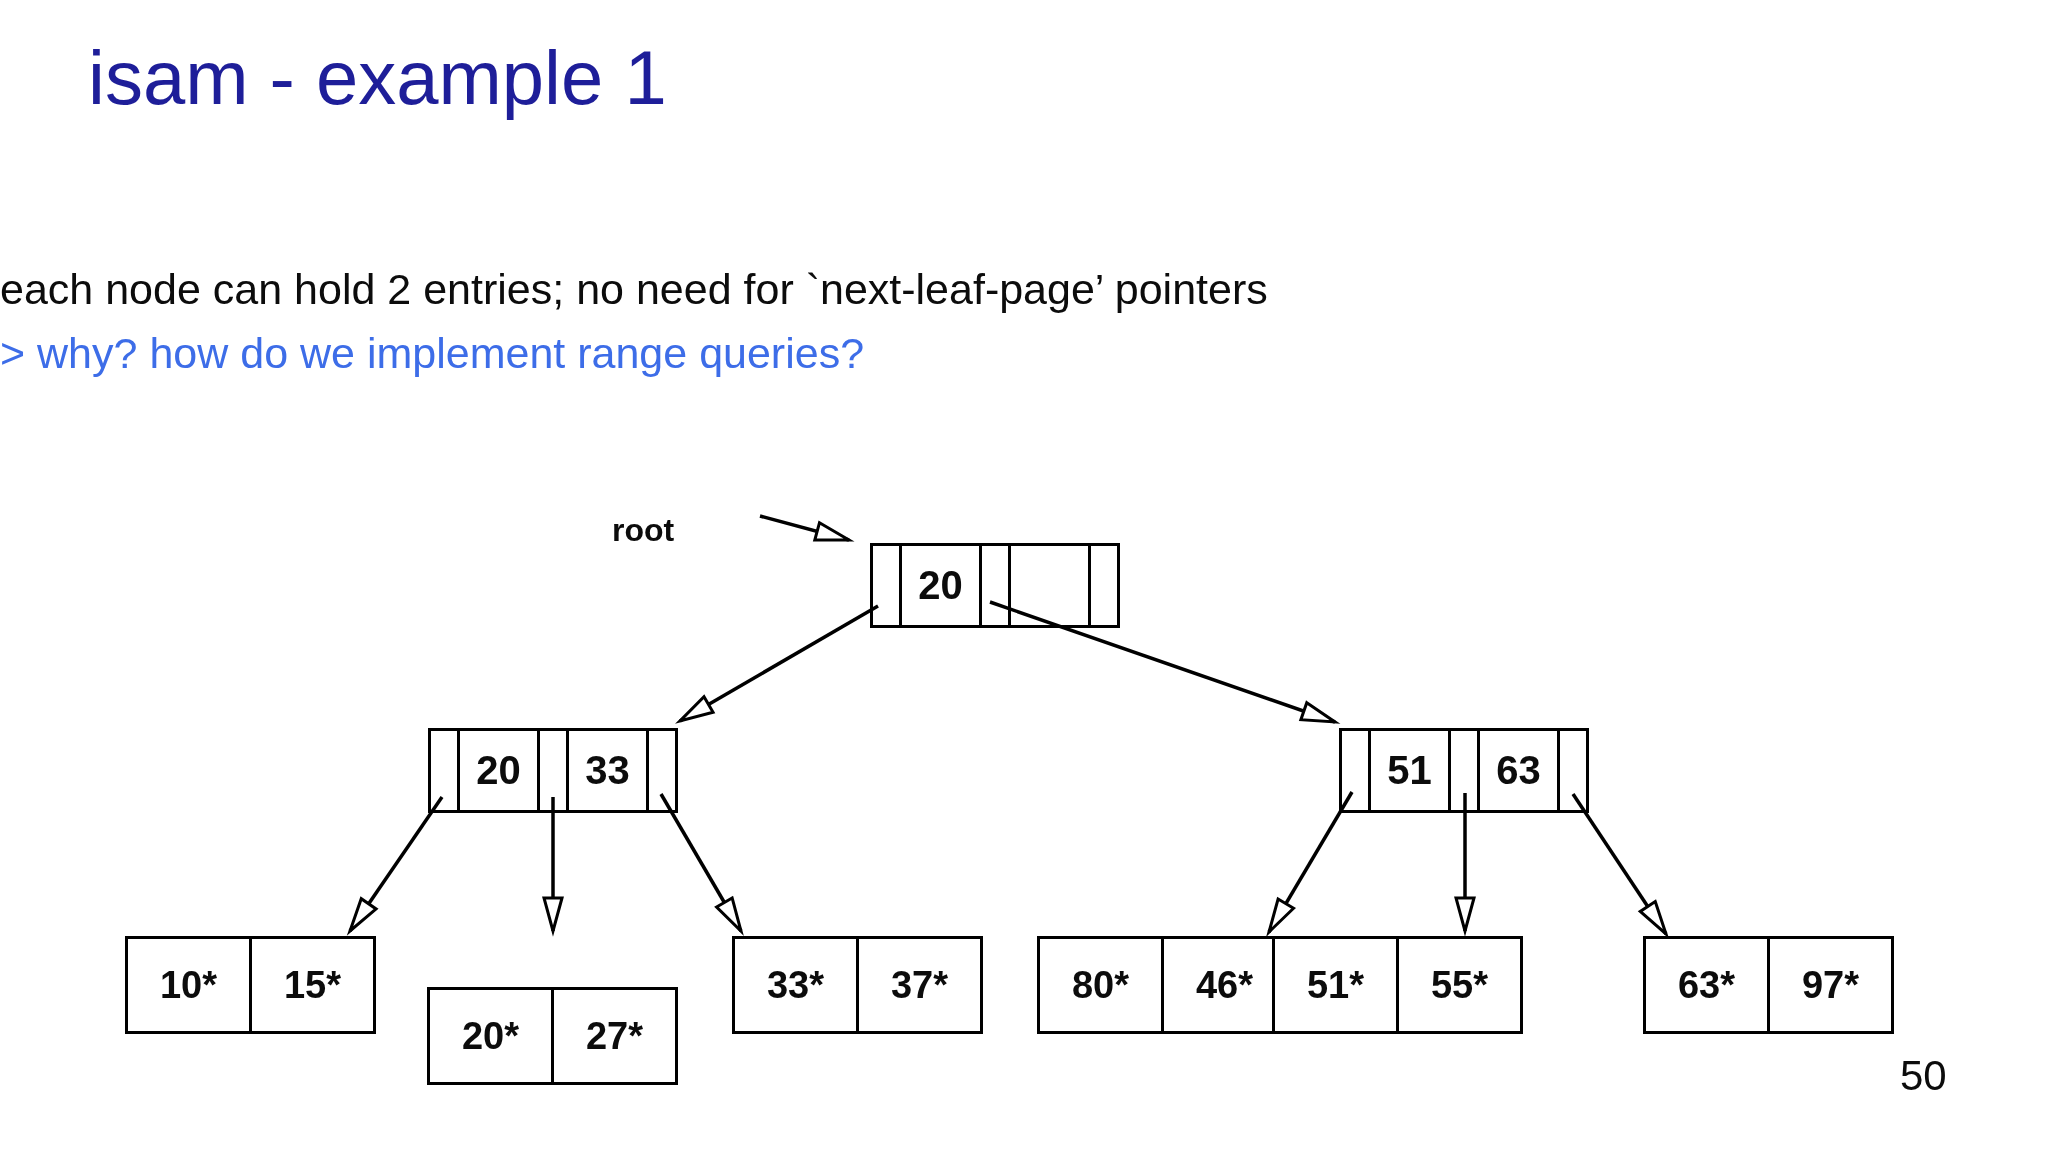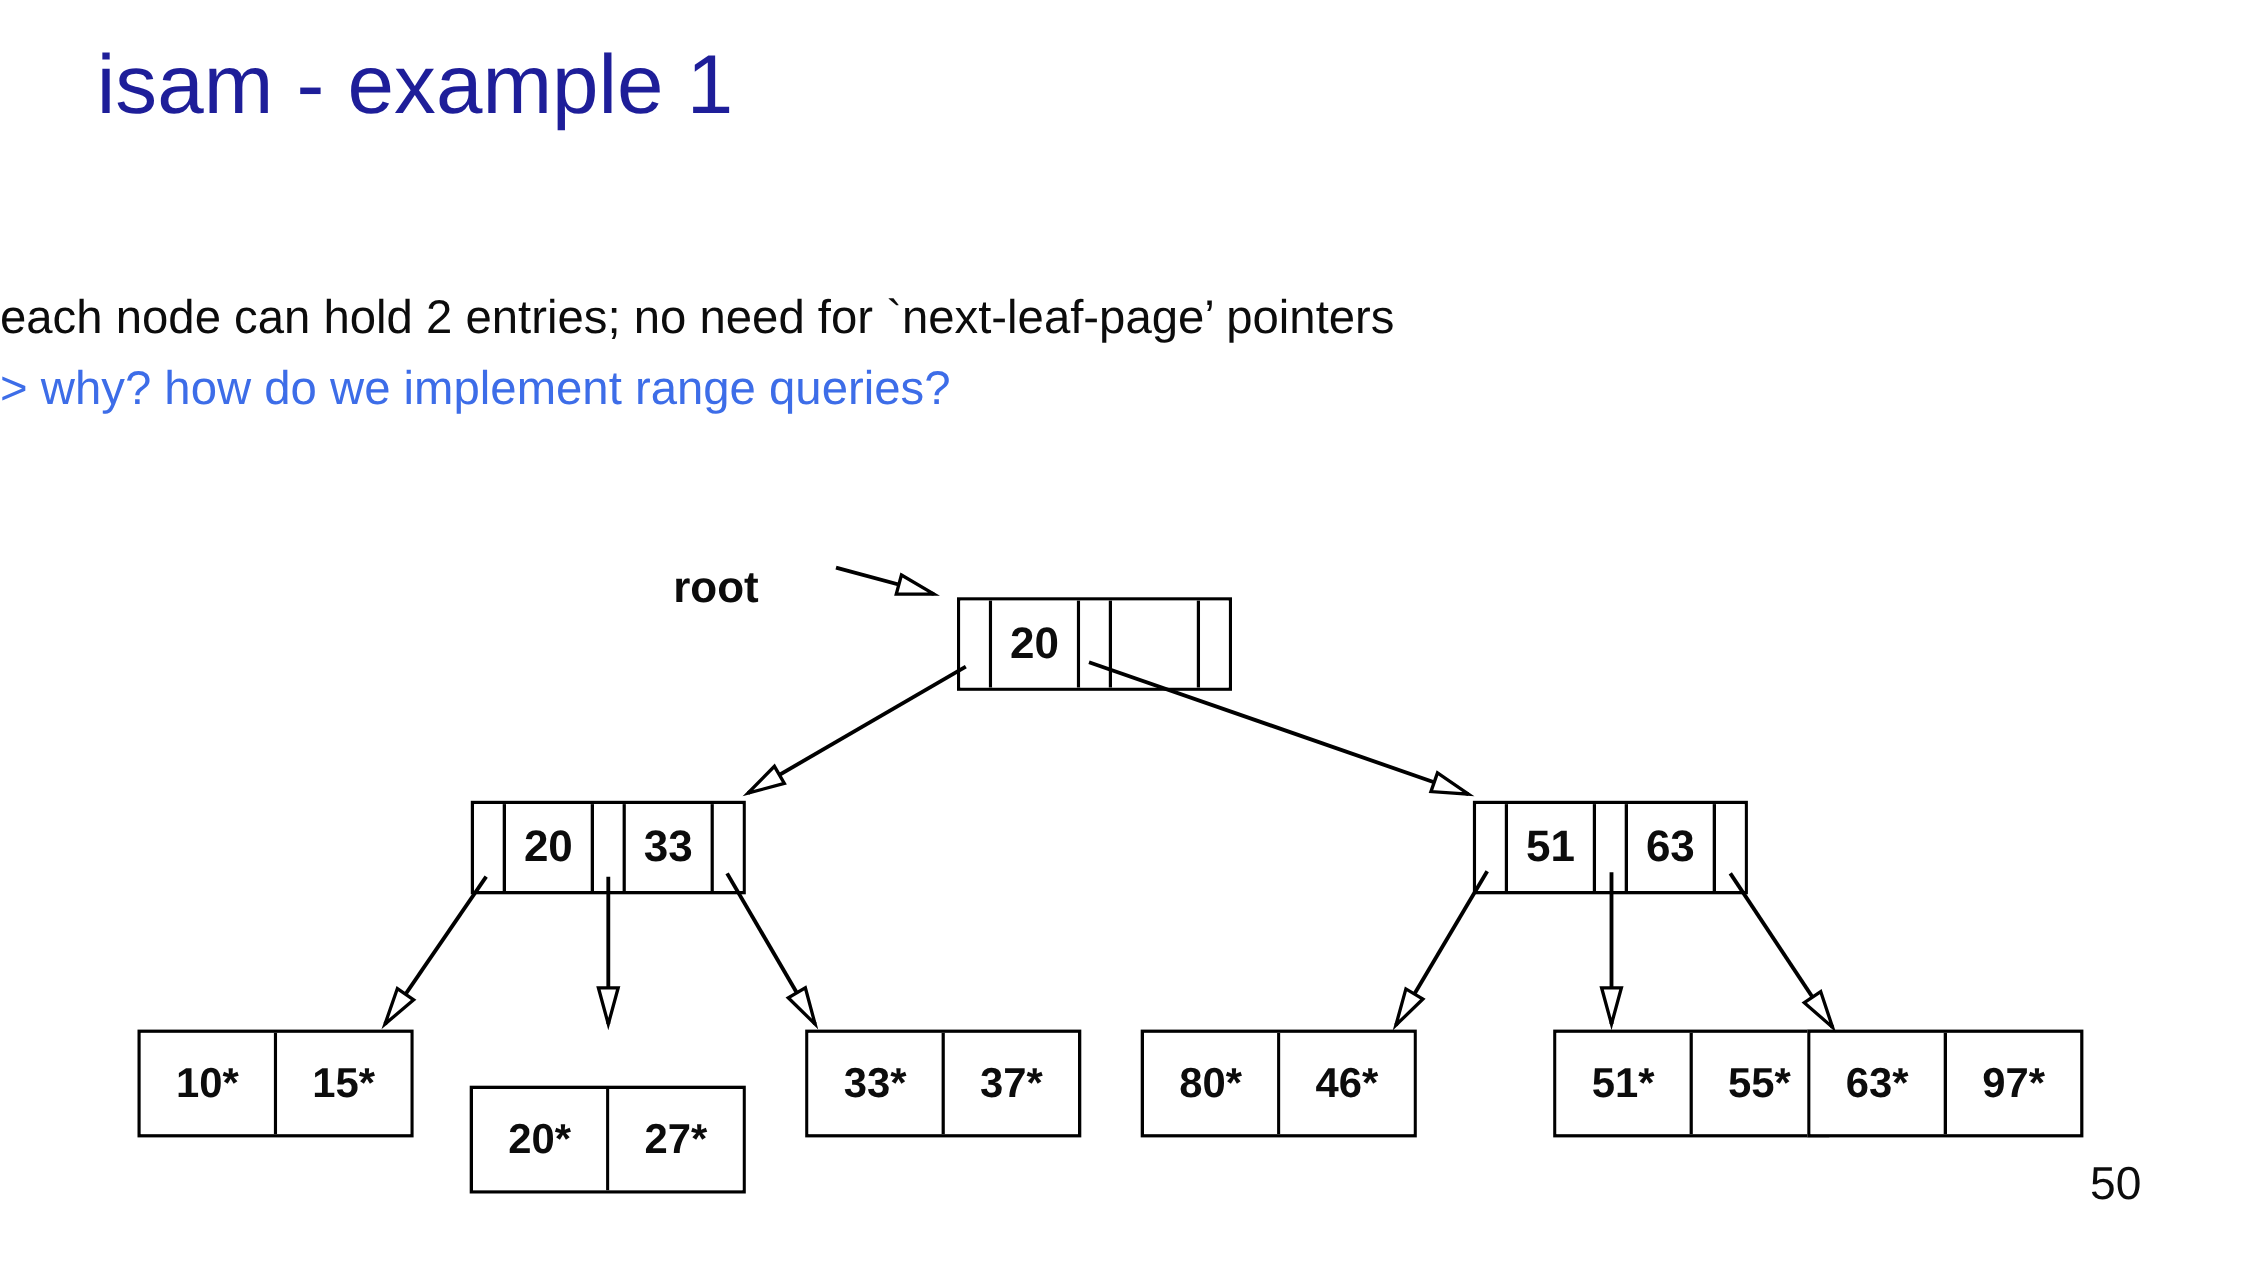--- a/index.html
+++ b/index.html
@@ -11,40 +11,40 @@
     font-size:76px;font-weight:400;color:#1e1e99;letter-spacing:0px;white-space:nowrap;
   }
   .subtitle{
     position:absolute;left:0;top:257px;width:100%;
     font-size:43px;line-height:64px;color:#0c0c0c;
   }
   .subtitle .q{color:#3d6de8;}
 
   .root-label{
     position:absolute;left:612px;top:512px;
-    font-size:40px;font-weight:bold;color:#0c0c0c;white-space:nowrap;
+    font-size:32px;font-weight:bold;color:#0c0c0c;white-space:nowrap;
   }
 
   .node{position:absolute;display:flex;border:3px solid #000;background:#fff;}
   .cell{border-right:3px solid #000;display:flex;align-items:center;justify-content:center;background:#fff;}
   .cell:last-child{border-right:none;}
   .idx .cell{height:79px;}
   .leaf .cell{height:92px;}
   .ptr{width:26px;}
   .key{width:77px;font-weight:bold;font-size:40px;color:#0c0c0c;}
   .val{width:121px;font-weight:bold;font-size:38px;color:#0c0c0c;text-align:right;}
 
   #root-node{left:870px;top:543px;}
   #inode-left{left:428px;top:728px;}
   #inode-right{left:1339px;top:728px;}
   #leaf-1{left:125px;top:936px;}
   #leaf-2{left:427px;top:987px;}
   #leaf-3{left:732px;top:936px;}
   #leaf-4{left:1037px;top:936px;}
-  #leaf-5{left:1412px;top:936px;}
+  #leaf-5{left:1272px;top:936px;}
   #leaf-6{left:1643px;top:936px;}
 
   .arrows{position:absolute;left:0;top:0;width:2048px;height:1152px;pointer-events:none;z-index:5;}
   .arrows line{stroke:#000;stroke-width:3.5;}
 
   .page-number{
     position:absolute;left:1900px;top:1052px;
     font-size:42px;color:#0c0c0c;
   }
 </style>

